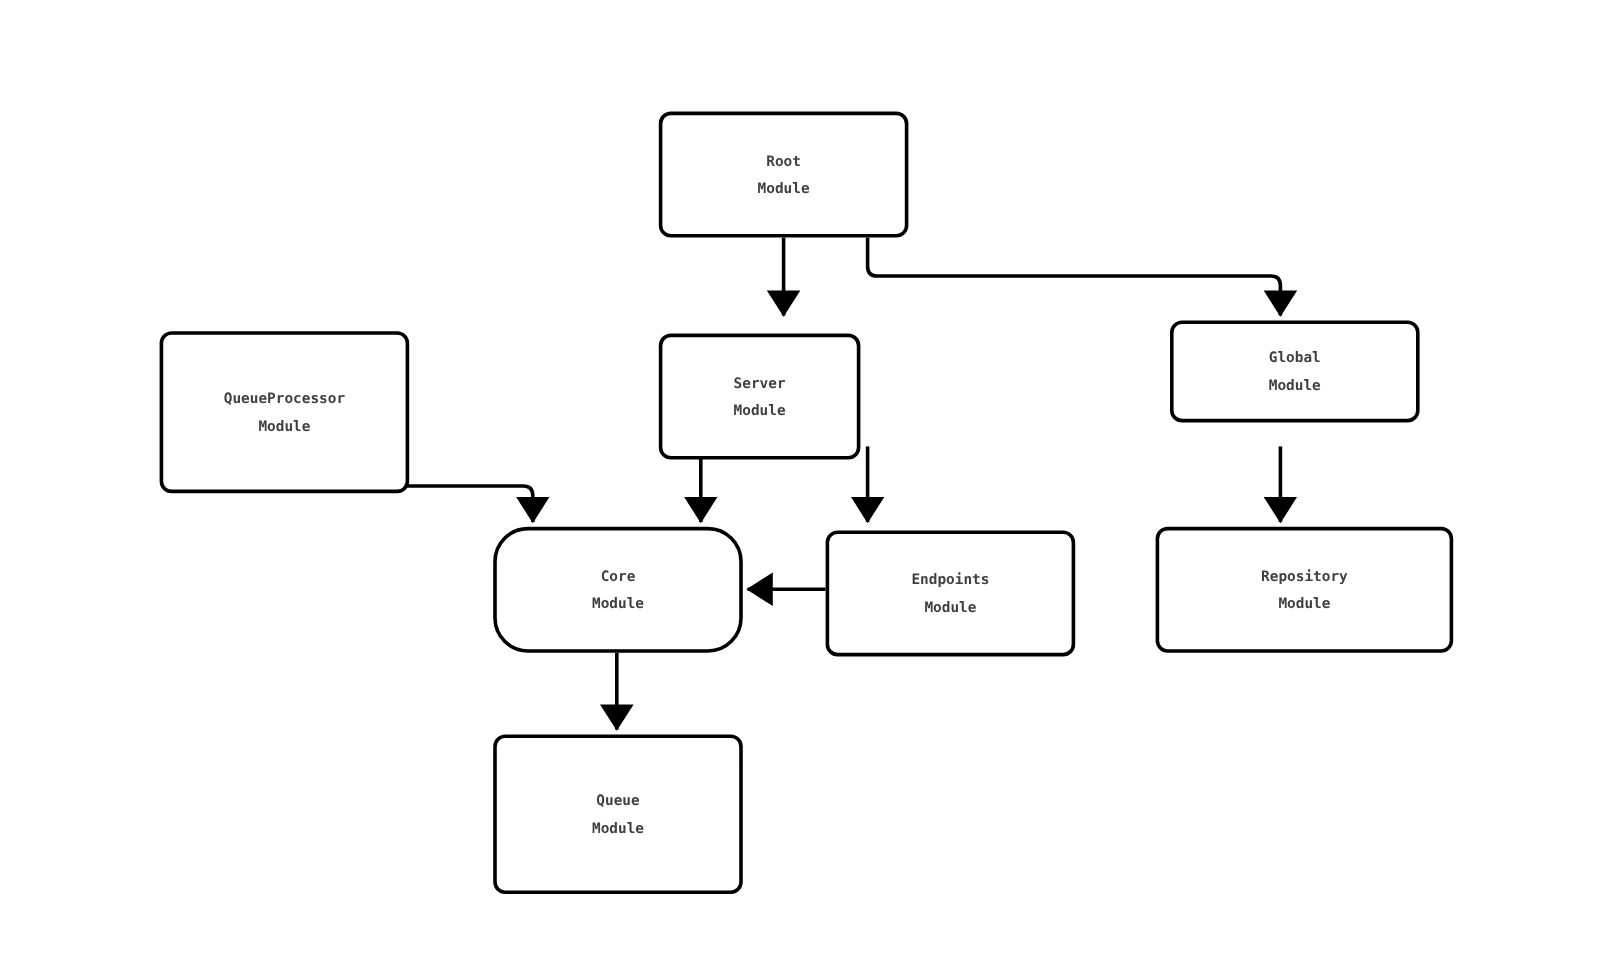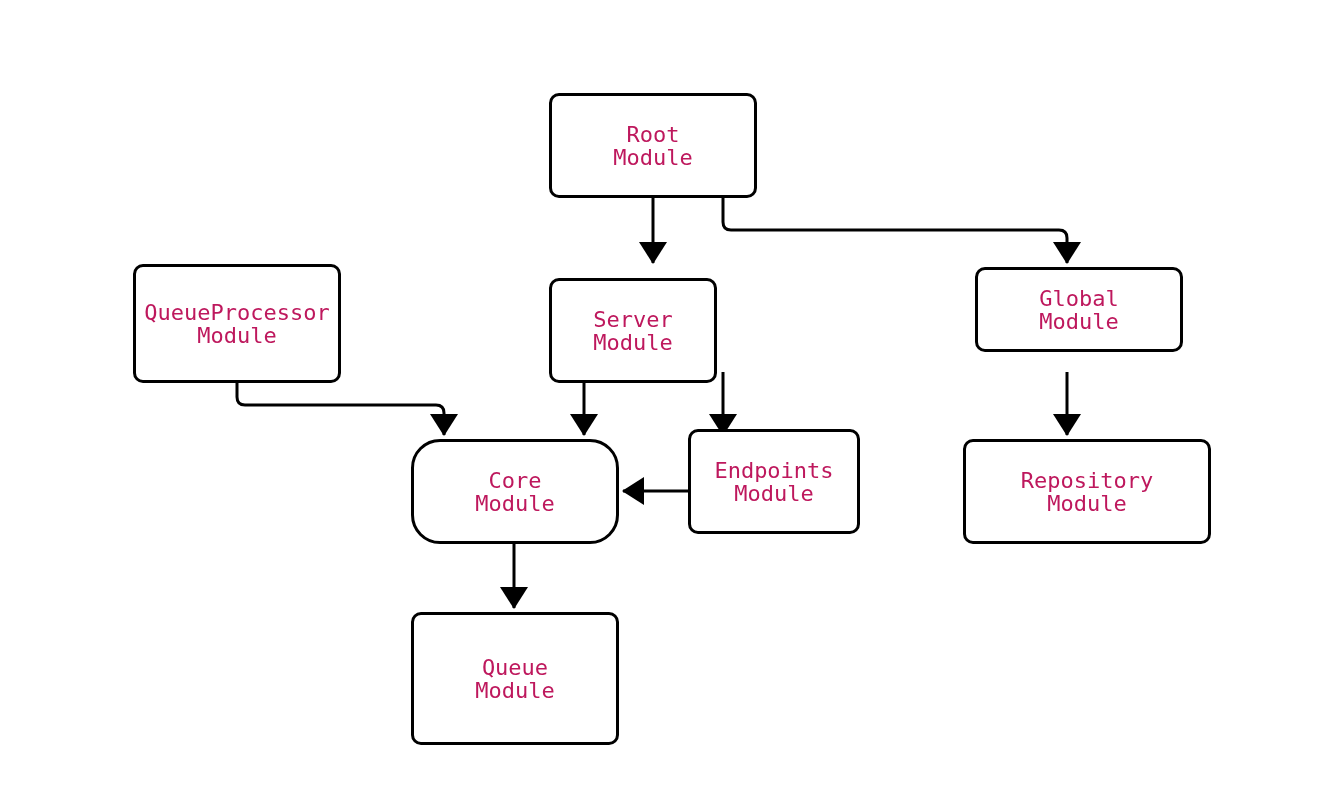--- a/index.html
+++ b/index.html
@@ -33,32 +33,32 @@
     background: #ffffff;
     border: 3px solid #000000;
     border-radius: 10px;
     display: flex;
     align-items: center;
     justify-content: center;
   }
   .node-label {
     white-space: pre-line;
     text-align: center;
-    font-size: 22px;
-    font-weight: normal;
+    font-size: 12px;
+    font-weight: bold;
     line-height: 23px;
-    color: #be185d;
+    color: #404040;
   }
   
   #node-root            { left: 549px; top:  93px; width: 208px; height: 105px; }
-  #node-queue-processor { left: 133px; top: 264px; width: 208px; height: 119px; }
+  #node-queue-processor { left: 133px; top: 276px; width: 208px; height: 135px; }
   #node-server          { left: 549px; top: 278px; width: 168px; height: 105px; }
   #node-global          { left: 975px; top: 267px; width: 208px; height: 85px; }
   #node-core            { left: 411px; top: 439px; width: 208px; height: 105px; border-radius: 29px; }
-  #node-endpoints       { left: 688px; top: 429px; width: 172px; height: 105px; align-items: center; }
+  #node-endpoints       { left: 688px; top: 442px; width: 208px; height: 105px; align-items: center; }
   #node-repository      { left: 963px; top: 439px; width: 248px; height: 105px; }
   #node-queue           { left: 411px; top: 612px; width: 208px; height: 133px; }
 </style>
 </head>
 <body>
 
 <div class="canvas">
 
   <svg class="edges-layer" viewBox="0 0 1337 809" xmlns="http://www.w3.org/2000/svg">
     <defs>

